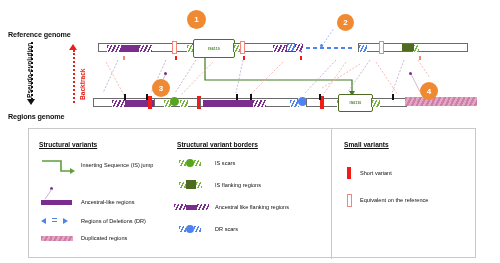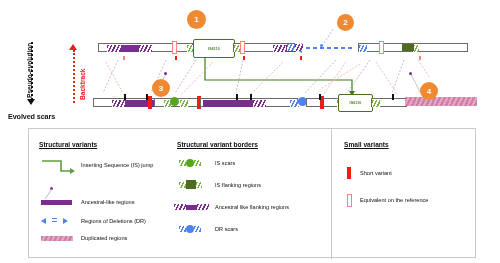--- a/index.html
+++ b/index.html
@@ -60,21 +60,22 @@
   .dr-arrow-r{width:0;height:0;border-top:3.2px solid transparent;border-bottom:3.2px solid transparent;border-left:5px solid #4d82ef;}
   .dr-eq{width:5px;height:0;border-top:1.4px solid #4d82ef;border-bottom:1.4px solid #4d82ef;height:3.6px;box-sizing:border-box;}
 
   svg{overflow:visible;}
 </style>
 </head>
 <body>
 
 <div id="fig">
 
-  <div class="abs axis-title" style="left:8px;top:112px;">Evolved scars</div>
+  <div class="abs axis-title" style="left:8px;top:30px;">Reference genome</div>
+  <div class="abs axis-title" style="left:8px;top:112px;">Regions genome</div>
 
   <div class="abs dotcol" style="left:31px;top:42px;height:58px;"></div>
   <div class="abs arrow-dn" style="left:27px;top:99px;"></div>
   <div class="abs vlabel pseudo" style="left:26px;top:98px;">Pseudo-evolution</div>
 
   <div class="abs dotcol-red" style="left:73px;top:50px;height:53px;"></div>
   <div class="abs arrow-up-red" style="left:69px;top:44px;"></div>
   <div class="abs vlabel backtrack" style="left:79px;top:100px;">Backtrack</div>
 
   <svg class="abs" style="left:0;top:0;" width="500" height="128">

